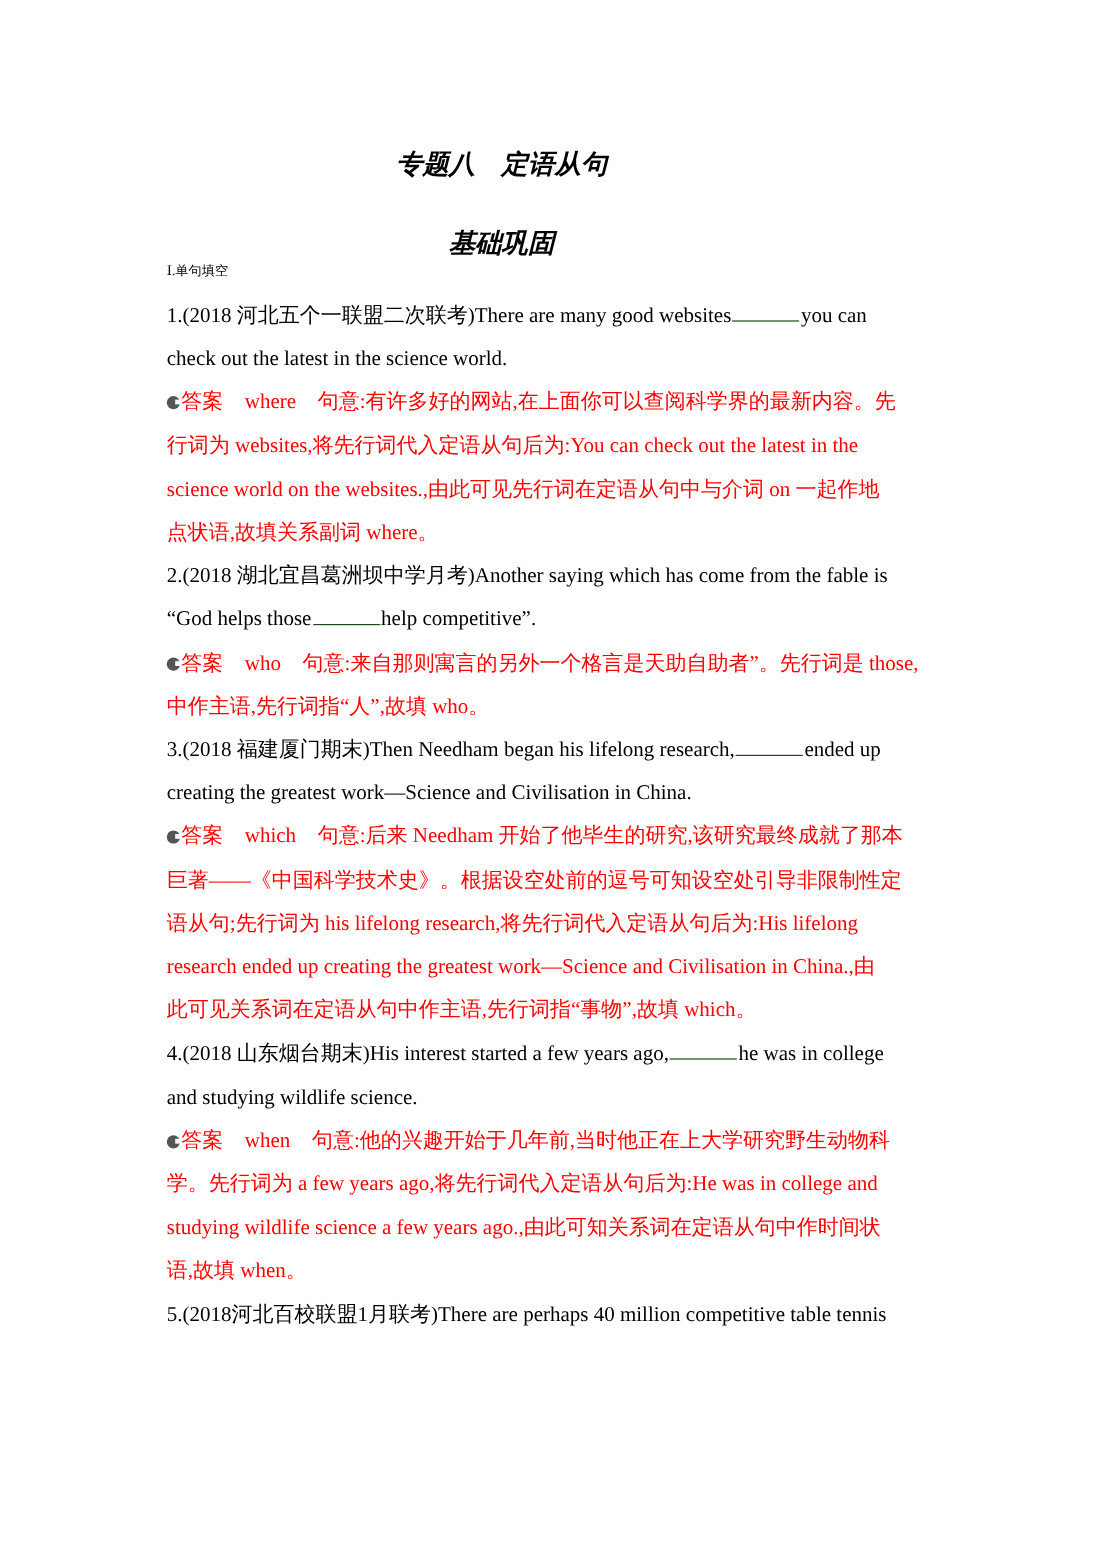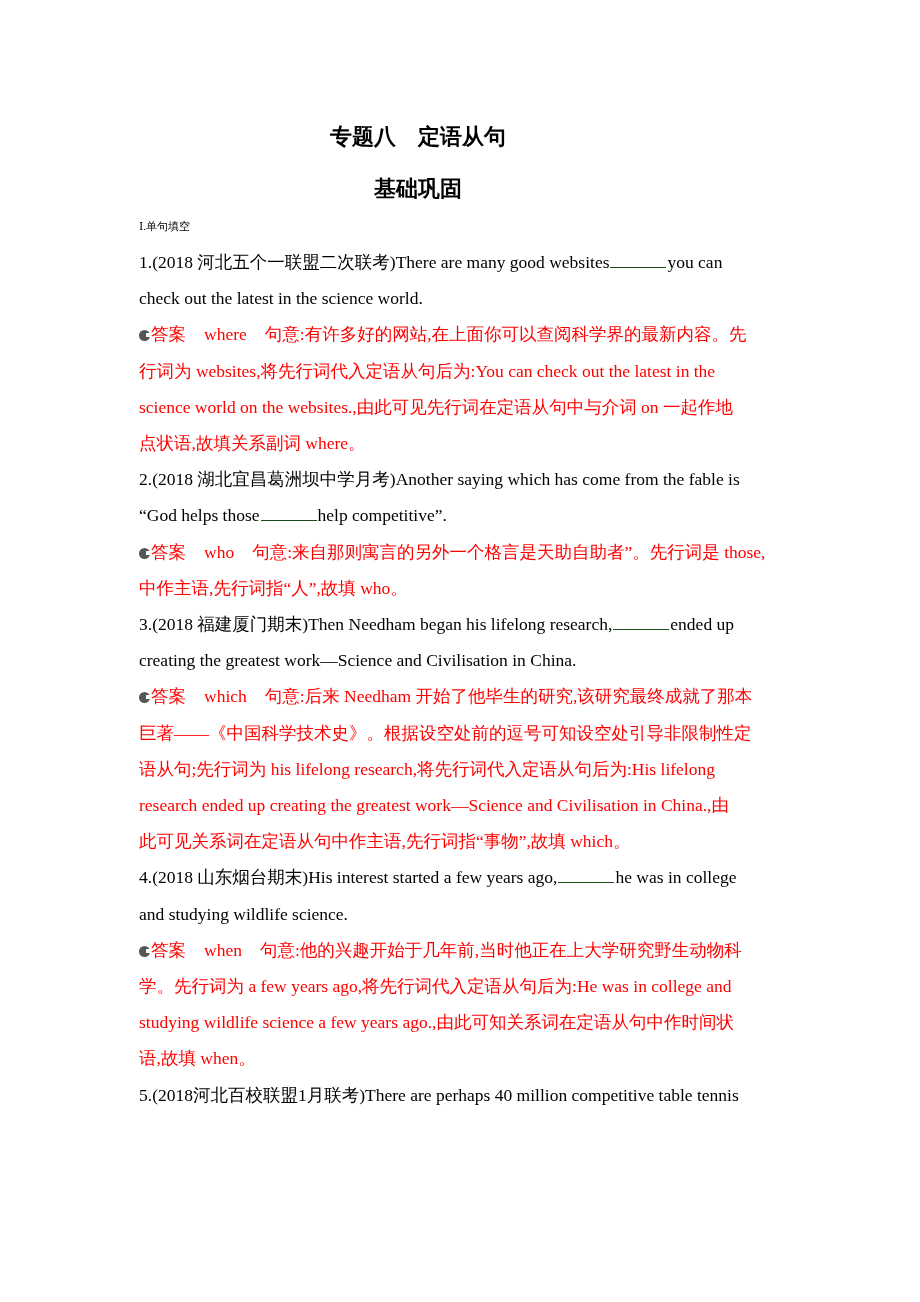--- a/index.html
+++ b/index.html
@@ -1,22 +1,22 @@
 <!DOCTYPE html>
 <html><head>
 <meta charset="utf-8">
 <style>
   html, body { margin: 0; padding: 0; background: #ffffff; }
   body { width: 920px; height: 1302px; position: relative; overflow: hidden;
          font-family: "Liberation Serif", "DejaVu Serif", serif; color: #000; }
   .page { position: absolute; left: 139px; top: 0; width: 645px; }
   .title { position: absolute; left: 0; width: 836px; text-align: center; font-weight: bold;
-           font-family: "DejaVu Sans", "Liberation Sans", sans-serif; font-size: 22px; color: #000; }
+           font-family: "DejaVu Sans", "Liberation Sans", sans-serif; font-size: 22px; color: #000; font-style: italic; }
   .title.t1 { top: 122px; }
-  .title.t2 { top: 174px; }
+  .title.t2 { top: 188px; }
   .section { position: absolute; top: 212px; font-size: 11px; line-height: 28px; }
   .qwrap { position: absolute; top: 244px; left: 0; width: 645px; }
   .line { font-size: 17.5px; line-height: 36.2px; white-space: nowrap; }
   .ans { color: #ff0000; }
   .blank { display: inline-block; width: 56px; border-bottom: 1.5px solid #1a4d1a; height: 14px; vertical-align: baseline; margin: 0 1px; }
   .ans-icon { display: inline-block; width: 11px; height: 11px; border-radius: 50%; background: #555;
               margin-right: 1px; position: relative; top: 1px; }
   .ans-icon::after { content: ""; position: absolute; right: -1px; top: 3px; width: 5px; height: 4px; background: #fff; }
   .ans-label { margin-right: 18px; }
   .ans-word { margin-right: 18px; }

